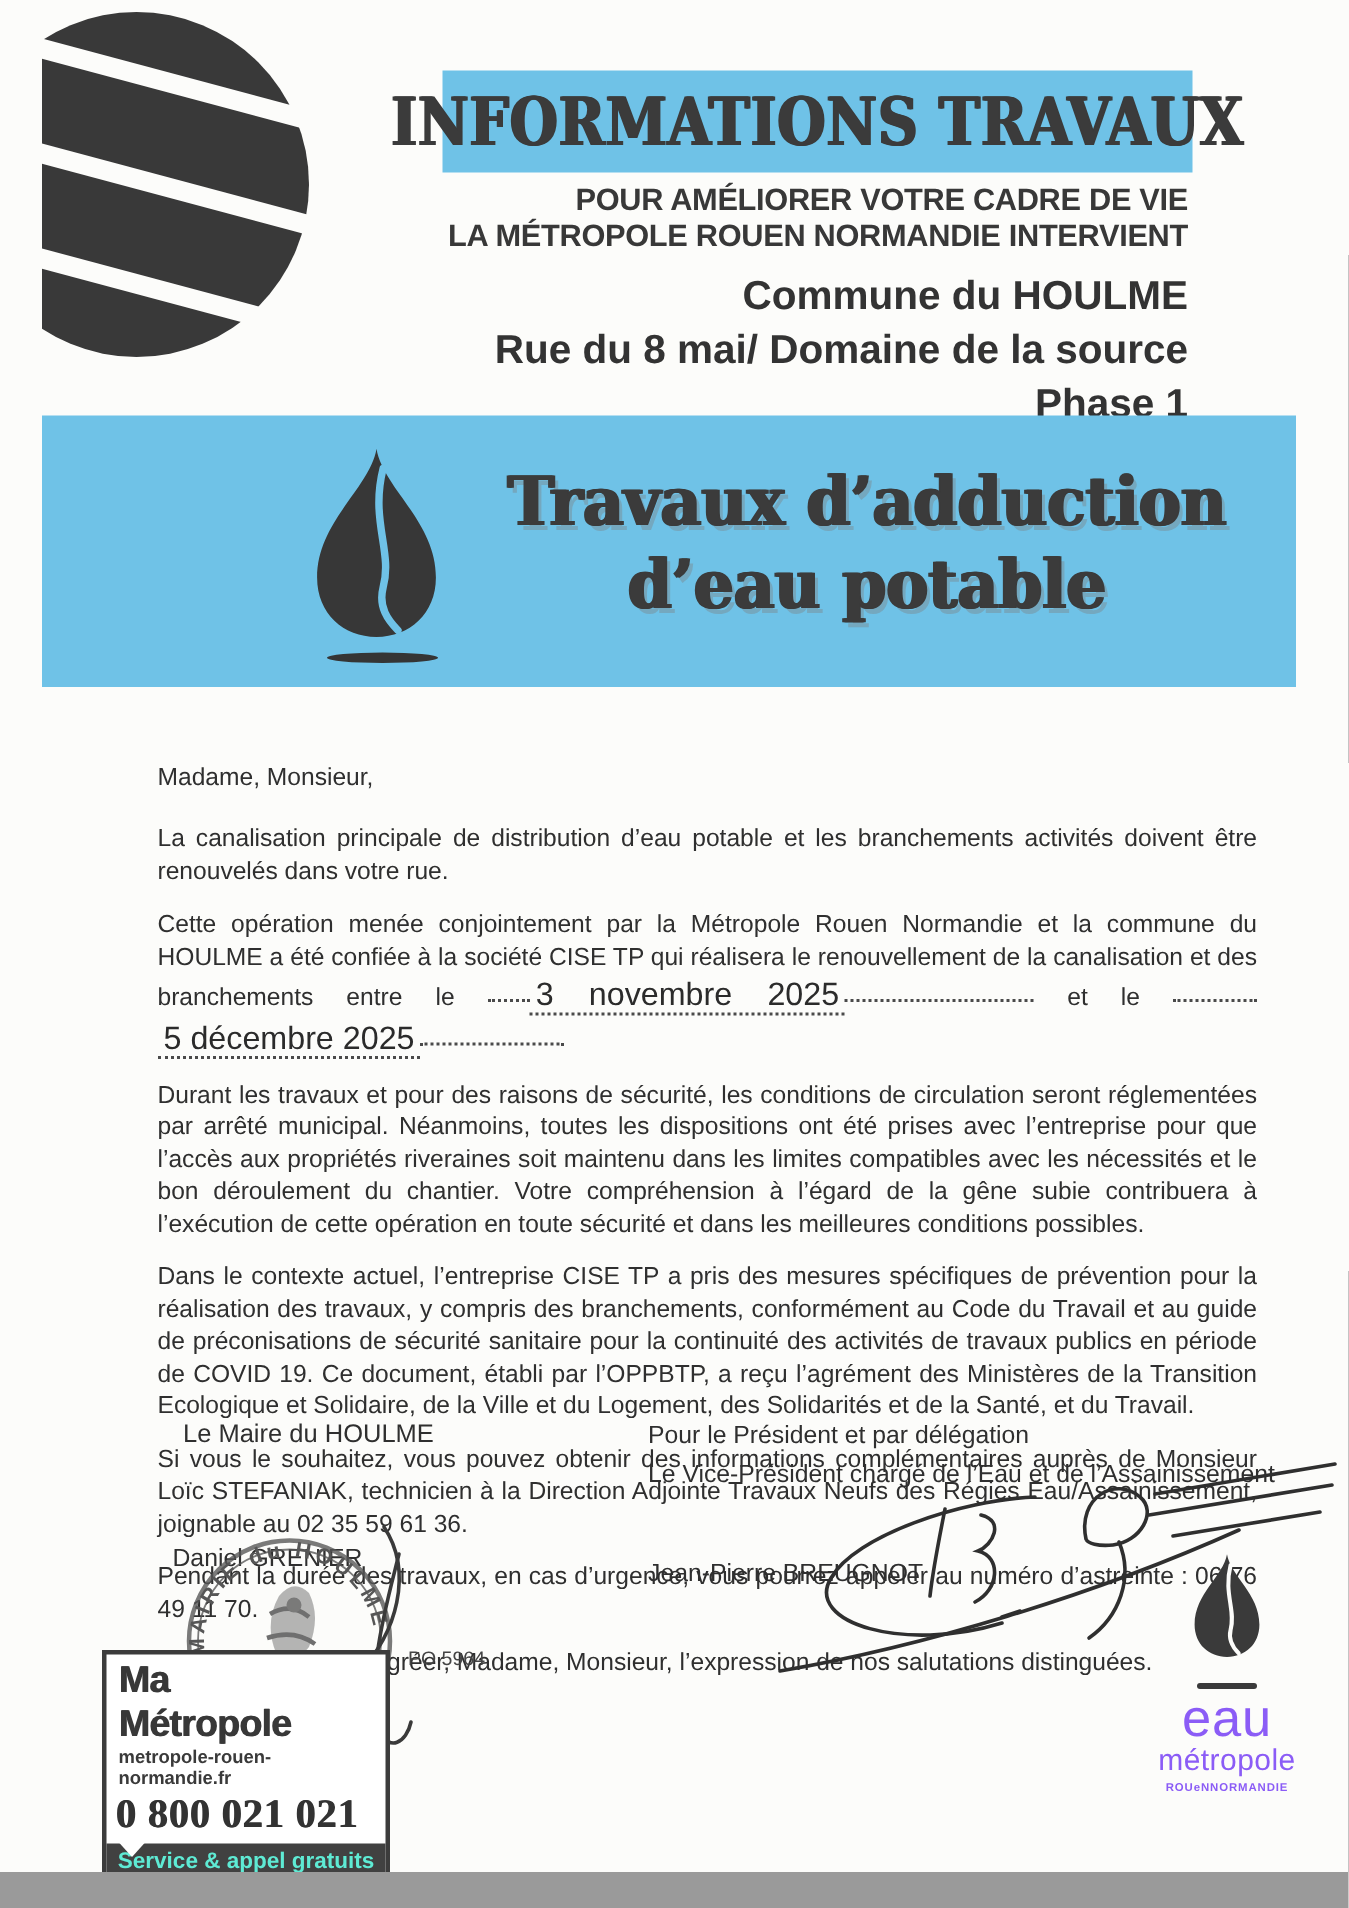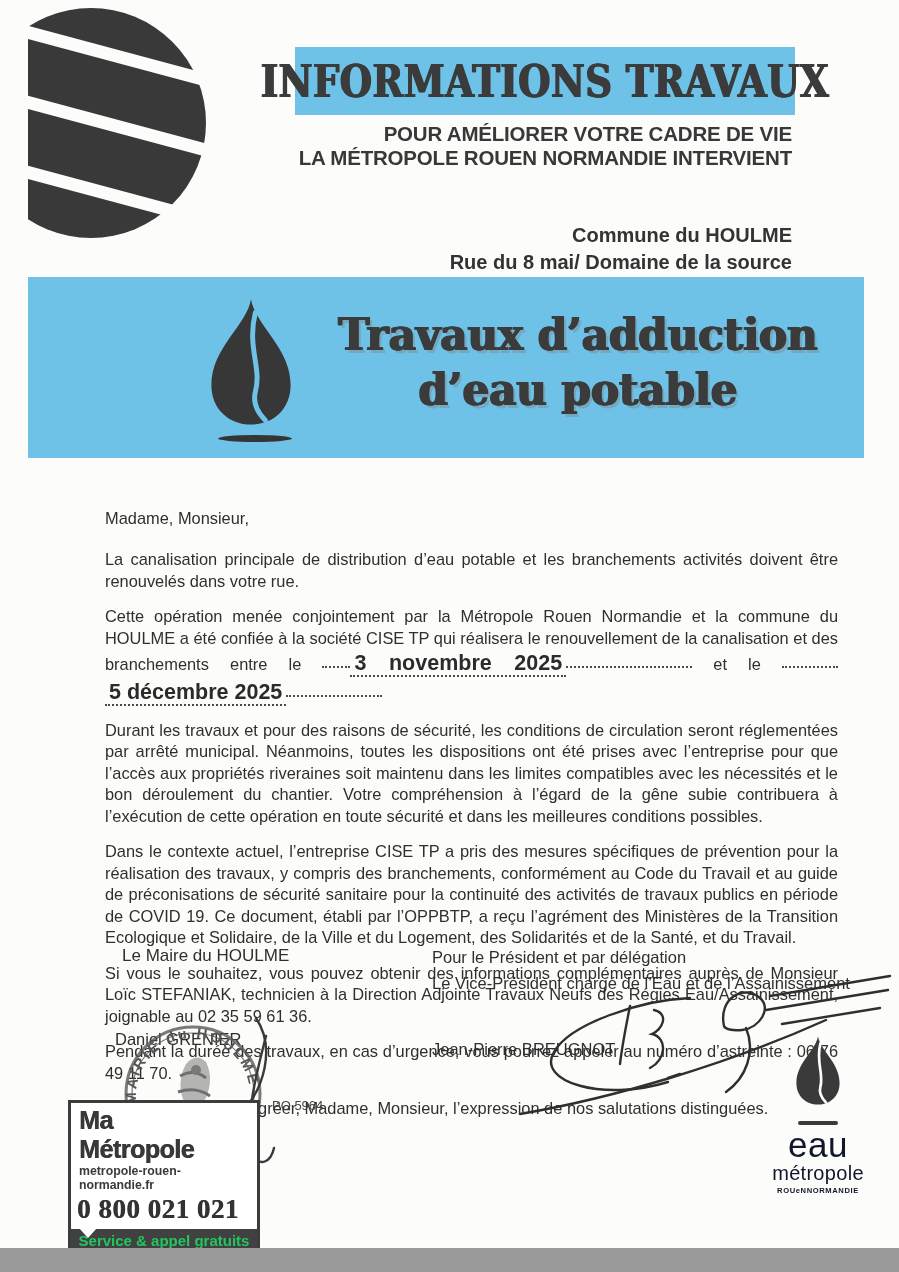--- a/index.html
+++ b/index.html
@@ -15,57 +15,57 @@
   .s1{top:44px;} .s2{top:114px;} .s3{top:184px;}
   
   .banner{position:absolute;left:295px;top:47px;width:500px;height:68px;background:#6fc2e7;
     display:flex;align-items:center;justify-content:center;}
   .slab{font-family:"DejaVu Serif",serif;font-weight:700;color:#3b3b3b;}
   .banner .banner-text{font-size:37px;letter-spacing:.5px;transform:scaleY(1.2);white-space:nowrap;
     text-shadow:.8px 0 0 currentColor,-.8px 0 0 currentColor;}
   .subtitle{position:absolute;right:107px;top:122px;text-align:right;font-weight:bold;
     font-size:20.5px;line-height:1.18;color:#383838;letter-spacing:-.2px;}
   .commune-block{position:absolute;right:107px;top:180px;text-align:right;font-weight:bold;
-    font-size:20px;line-height:1.33;color:#333;margin-top:42px;}
+    font-size:27px;line-height:1.33;color:#333;}
   
   .hero{position:absolute;left:28px;top:277px;width:836px;height:181px;background:#6fc2e7;}
   .hero .drop-svg{position:absolute;left:168px;top:20px;}
   .hero .drop-shadow{position:absolute;left:190px;top:158px;width:74px;height:7px;border-radius:50%;background:#353535;}
   .hero-title{position:absolute;left:290px;top:34px;width:520px;text-align:center;
     font-size:42px;line-height:1.22;transform:scaleY(1.08);
     text-shadow:1px 0 0 currentColor,-1px 0 0 currentColor,3px 3px 0 rgba(125,125,125,.38);}
   
   .letter{position:absolute;left:105px;top:468px;width:733px;font-size:16.4px;line-height:1.31;margin-top:40px;}
   .letter p{margin:0 0 14px 0;text-align:justify;}
   .letter p.salutation{text-align:left;margin-bottom:20px;}
   .dotfill{display:inline-block;height:3px;border-bottom:2px dotted #4a4a4a;vertical-align:2px;}
   .w1{width:28px;} .w2{width:126px;} .w3{width:56px;} .w4{width:96px;}
-  .fill-date{font-size:21.5px;font-weight:700;border-bottom:2px dotted #4a4a4a;padding:0 4px;white-space:nowrap;color:#2b2b2b;}
+  .fill-date{font-size:21.5px;font-weight:400;border-bottom:2px dotted #4a4a4a;padding:0 4px;white-space:nowrap;color:#2b2b2b;}
   
   .sig-left-title{position:absolute;left:122px;top:946px;font-size:17px;}
   .sig-right-title{position:absolute;left:432px;top:944px;font-size:16.5px;line-height:1.6;}
   .sig-left-name{position:absolute;left:115px;top:1030px;font-size:16.5px;}
   .sig-right-name{position:absolute;left:432px;top:1040px;font-size:16.5px;}
   .po-ref{position:absolute;left:272px;top:1098px;font-size:13px;color:#444;}
   .stamp-svg{position:absolute;left:108px;top:1014px;}
   .breugnot-svg{position:absolute;left:518px;top:970px;}
   
   .contact-box{position:absolute;left:68px;top:1100px;width:186px;border:3px solid #3c3c3c;background:#fff;}
   .contact-box .cb-title{font-family:"Liberation Sans",sans-serif;font-weight:900;font-size:25px;
     letter-spacing:-.5px;color:#383838;padding:3px 25px 0 8px;
     text-shadow:.6px 0 0 currentColor;}
   .contact-box .cb-site{font-weight:bold;font-size:12.3px;color:#3a3a3a;padding:0 8px 2px 8px;}
   .contact-box .cb-phone{font-weight:900;font-size:27px;letter-spacing:.5px;color:#333;padding:0 18px 4px 6px;
     text-shadow:.6px 0 0 currentColor;font-family:Liberation Serif, serif;}
-  .contact-box .cb-band{position:relative;background:#414141;color:#22c55e;font-weight:bold;
+  .contact-box .cb-band{position:relative;background:#414141;color:#5eead4;font-weight:bold;
     font-size:15px;text-align:center;padding:3px 0 4px 0;}
   .contact-box .cb-band .notch{position:absolute;left:8px;top:-1px;width:0;height:0;
     border-left:9px solid transparent;border-right:9px solid transparent;border-top:10px solid #fff;}
   
-  .eau-logo{position:absolute;left:758px;top:1030px;width:120px;text-align:center;color:#0f172a;}
+  .eau-logo{position:absolute;left:758px;top:1030px;width:120px;text-align:center;color:#8b5cf6;}
   .eau-logo .bar{width:40px;height:3.5px;background:#3a3a3a;margin:5px auto 2px auto;border-radius:2px;}
   .eau-logo .eau-word{font-size:35px;line-height:1;letter-spacing:.5px;}
   .eau-logo .metro-word{font-size:20px;line-height:1.15;letter-spacing:.3px;}
   .eau-logo .rn-word{font-size:7.6px;font-weight:bold;letter-spacing:.6px;line-height:1.5;}
   
   .bottom-rule{position:absolute;left:0;top:1256px;width:899px;height:3px;background:#dfe5e7;}
 </style>
 </head>
 <body>
 

